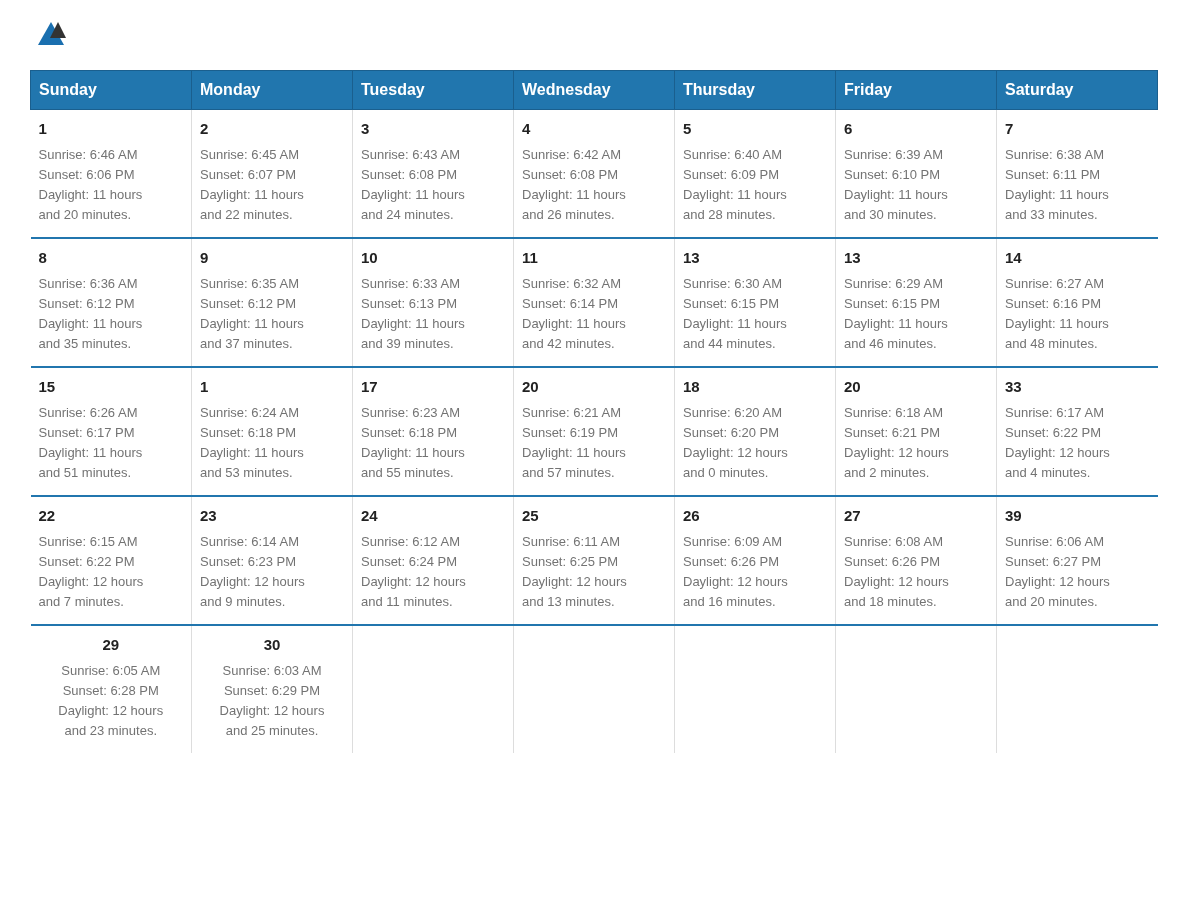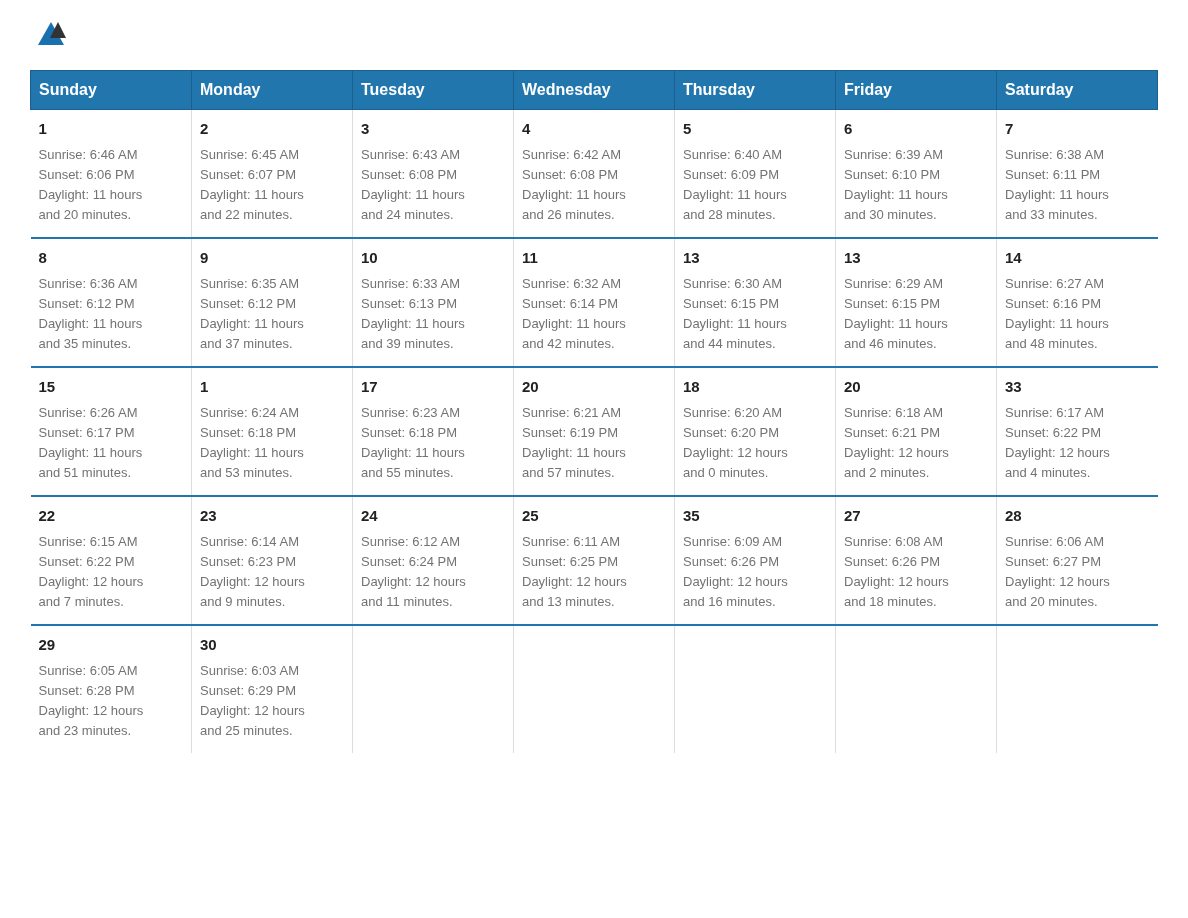--- a/index.html
+++ b/index.html
@@ -88,20 +88,21 @@
       margin-bottom: 4px;
       color: #222;
     }
     .day-info {
       font-size: 13px;
       color: #737373;
       line-height: 1.55;
     }
     tbody tr:last-child {
       border-bottom: none;
+      text-align: center;
     }
   </style>
 </head>
 <body>
 
 <div class="header">
   <div class="logo">
     <span class="logo-text-general"></span>
     <svg class="logo-icon" viewBox="0 0 30 30" xmlns="http://www.w3.org/2000/svg">
       <polygon points="15,2 28,25 2,25" fill="#1a6faf"></polygon>
@@ -229,29 +230,29 @@
       </td>
         <td>
         <span class="day-number">24</span>
         <span class="day-info">Sunrise: 6:12 AM<br>Sunset: 6:24 PM<br>Daylight: 12 hours<br>and 11 minutes.</span>
       </td>
         <td>
         <span class="day-number">25</span>
         <span class="day-info">Sunrise: 6:11 AM<br>Sunset: 6:25 PM<br>Daylight: 12 hours<br>and 13 minutes.</span>
       </td>
         <td>
-        <span class="day-number">35</span>
+        <span class="day-number">26</span>
         <span class="day-info">Sunrise: 6:09 AM<br>Sunset: 6:26 PM<br>Daylight: 12 hours<br>and 16 minutes.</span>
       </td>
         <td>
         <span class="day-number">27</span>
         <span class="day-info">Sunrise: 6:08 AM<br>Sunset: 6:26 PM<br>Daylight: 12 hours<br>and 18 minutes.</span>
       </td>
         <td>
-        <span class="day-number">28</span>
+        <span class="day-number">39</span>
         <span class="day-info">Sunrise: 6:06 AM<br>Sunset: 6:27 PM<br>Daylight: 12 hours<br>and 20 minutes.</span>
       </td>
       </tr>
       <tr>
         <td>
         <span class="day-number">29</span>
         <span class="day-info">Sunrise: 6:05 AM<br>Sunset: 6:28 PM<br>Daylight: 12 hours<br>and 23 minutes.</span>
       </td>
         <td>
         <span class="day-number">30</span>

